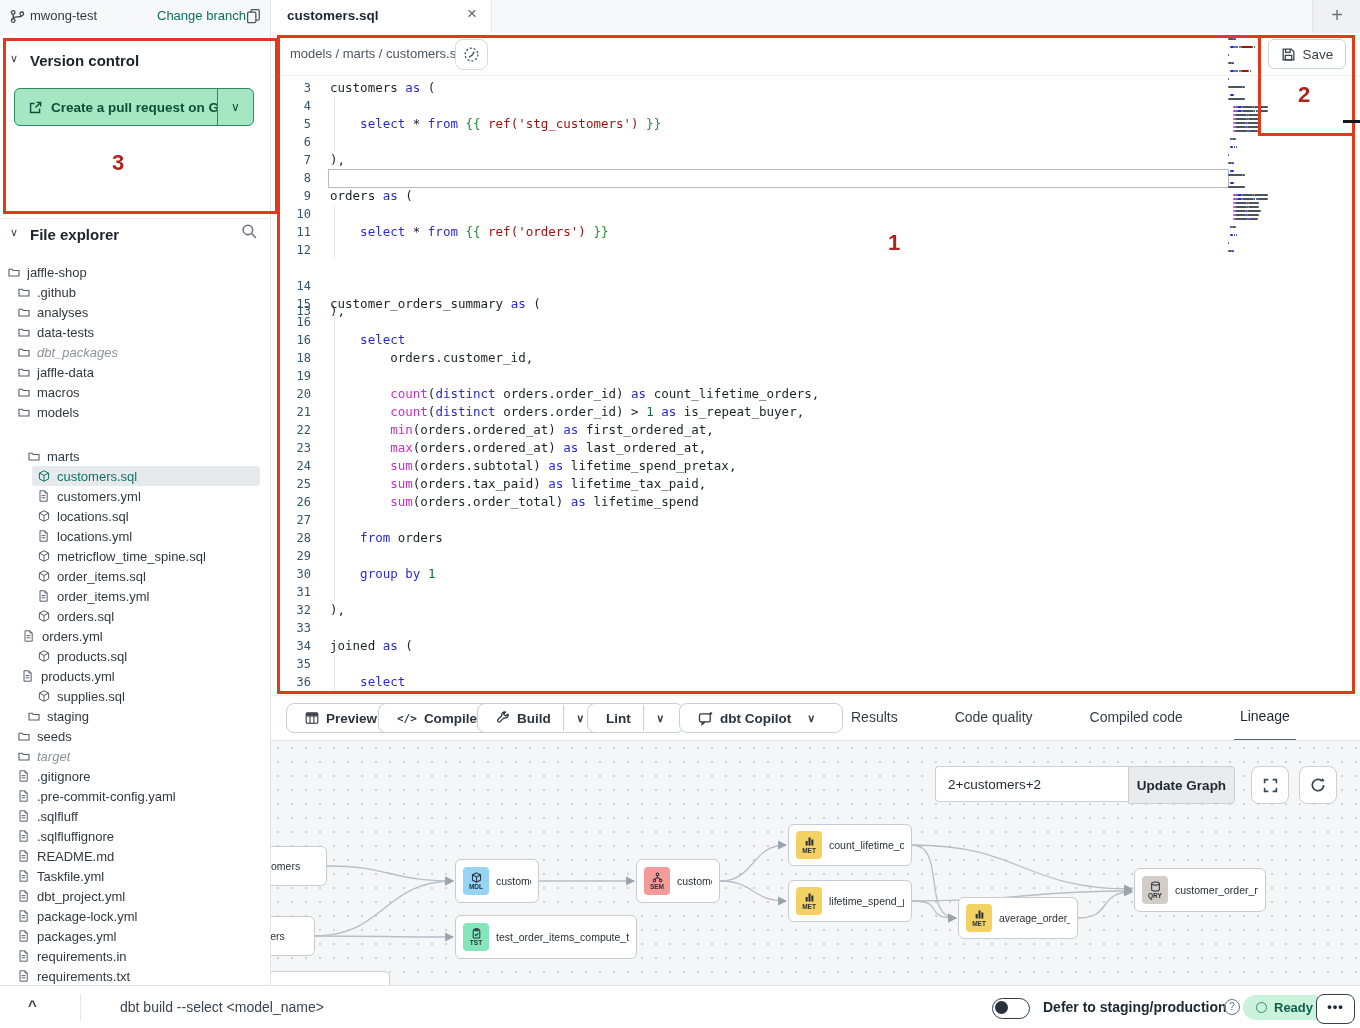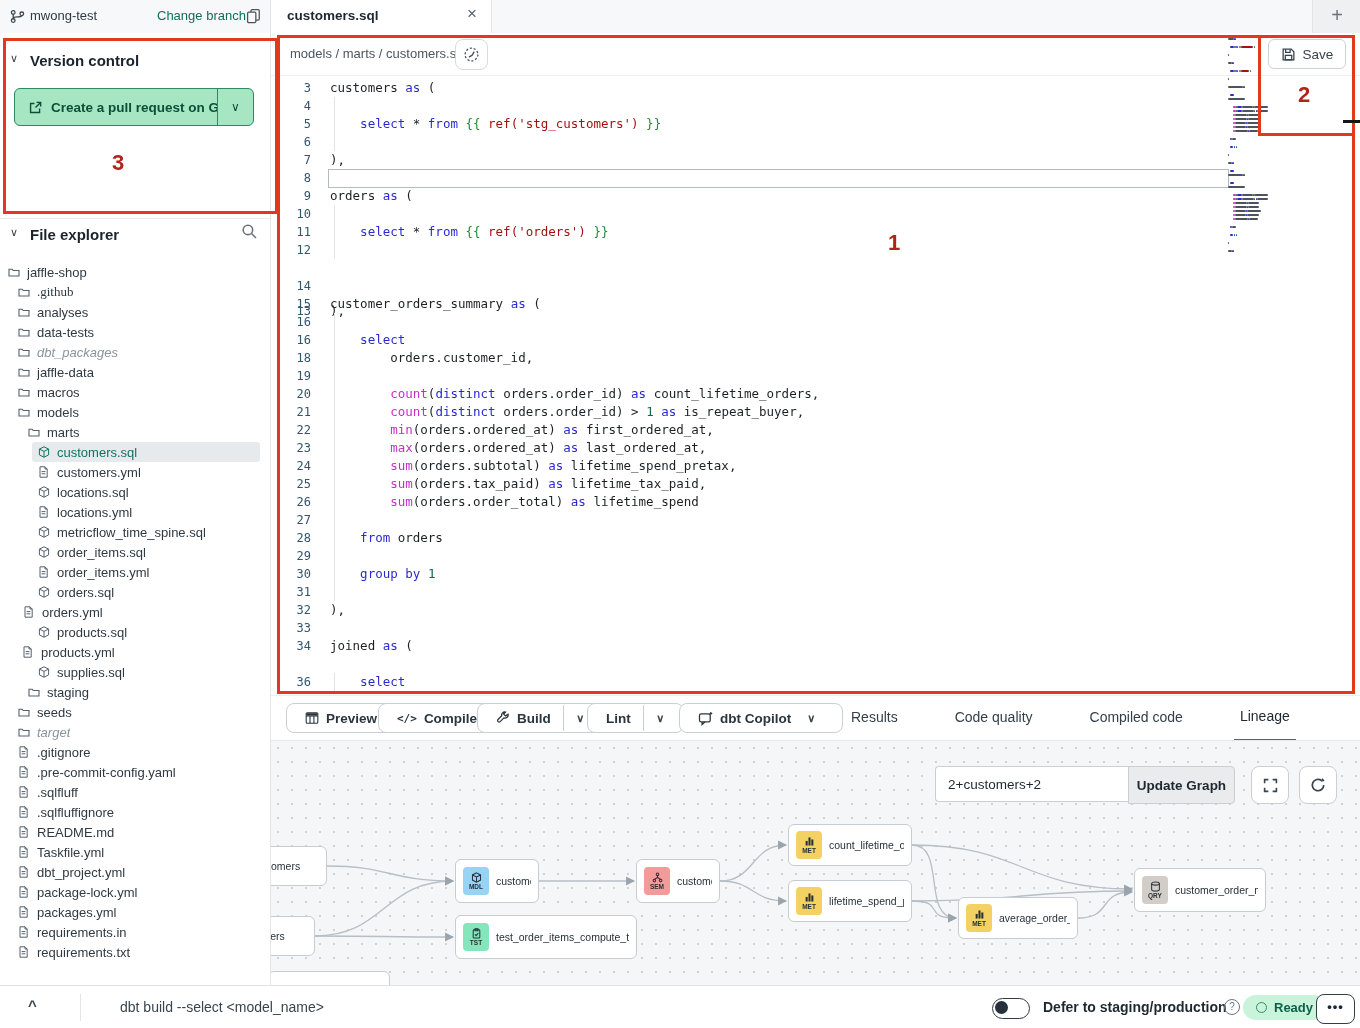--- a/index.html
+++ b/index.html
@@ -185,21 +185,21 @@
     </span>
     <div id="file-tree">
         <div class="trow" style="padding-left: 8px;">
           <span class="ti">
             <svg width="12" height="12" viewBox="0 0 12 12">
               <path d="M1 3.2 h3.2 l1 1.3 H11 V10 H1 Z" fill="none" stroke="#57616c" stroke-width="1.1"></path>
             </svg>
           </span>
           <span class="tlabel">jaffle-shop</span>
         </div>
-        <div class="trow" style="padding-left: 18px; font-family: Liberation Serif, serif;">
+        <div class="trow" style="padding-left: 18px;">
           <span class="ti">
             <svg width="12" height="12" viewBox="0 0 12 12">
               <path d="M1 3.2 h3.2 l1 1.3 H11 V10 H1 Z" fill="none" stroke="#57616c" stroke-width="1.1"></path>
             </svg>
           </span>
           <span class="tlabel">.github</span>
         </div>
         <div class="trow" style="padding-left: 18px;">
           <span class="ti">
             <svg width="12" height="12" viewBox="0 0 12 12">
@@ -241,21 +241,21 @@
           <span class="tlabel">macros</span>
         </div>
         <div class="trow" style="padding-left: 18px;">
           <span class="ti">
             <svg width="12" height="12" viewBox="0 0 12 12">
               <path d="M1 3.2 h3.2 l1 1.3 H11 V10 H1 Z" fill="none" stroke="#57616c" stroke-width="1.1"></path>
             </svg>
           </span>
           <span class="tlabel">models</span>
         </div>
-        <div class="trow" style="padding-left: 28px;">
+        <div class="trow" style="padding-left: 28px; margin-top: 24px;">
           <span class="ti">
             <svg width="12" height="12" viewBox="0 0 12 12">
               <path d="M1 3.2 h3.2 l1 1.3 H11 V10 H1 Z" fill="none" stroke="#57616c" stroke-width="1.1"></path>
             </svg>
           </span>
           <span class="tlabel">marts</span>
         </div>
         <div class="trow sel" style="margin-left: 32px; margin-right: 10px; padding-left: 6px;">
           <span class="ti">
             <svg width="12" height="12" viewBox="0 0 12 12">
@@ -517,20 +517,21 @@
         <div class="cline" style="top: 400px;"><span class="lnum">25</span><span class="guide"></span><span class="ltext"><span class="c-p">        </span><span class="c-f">sum</span><span class="c-p">(orders.tax_paid) </span><span class="c-k">as</span><span class="c-p"> lifetime_tax_paid,</span></span></div>
         <div class="cline" style="top: 418px;"><span class="lnum">26</span><span class="guide"></span><span class="ltext"><span class="c-p">        </span><span class="c-f">sum</span><span class="c-p">(orders.order_total) </span><span class="c-k">as</span><span class="c-p"> lifetime_spend</span></span></div>
         <div class="cline" style="top: 436px;"><span class="lnum">27</span><span class="guide"></span><span class="ltext"></span></div>
         <div class="cline" style="top: 454px;"><span class="lnum">28</span><span class="guide"></span><span class="ltext"><span class="c-p">    </span><span class="c-k">from</span><span class="c-p"> orders</span></span></div>
         <div class="cline" style="top: 472px;"><span class="lnum">29</span><span class="guide"></span><span class="ltext"></span></div>
         <div class="cline" style="top: 490px;"><span class="lnum">30</span><span class="guide"></span><span class="ltext"><span class="c-p">    </span><span class="c-k">group</span><span class="c-p"> </span><span class="c-k">by</span><span class="c-p"> </span><span class="c-n">1</span></span></div>
         <div class="cline" style="top: 508px;"><span class="lnum">31</span><span class="guide"></span><span class="ltext"></span></div>
         <div class="cline" style="top: 526px;"><span class="lnum">32</span><span class="ltext"><span class="c-p">),</span></span></div>
         <div class="cline" style="top: 544px;"><span class="lnum">33</span><span class="ltext"></span></div>
         <div class="cline" style="top: 562px;"><span class="lnum">34</span><span class="ltext"><span class="c-p">joined </span><span class="c-k">as</span><span class="c-p"> (</span></span></div>
+        <div class="cline" style="top: 580px;"><span class="lnum">35</span><span class="guide"></span><span class="ltext"></span></div>
         <div class="cline" style="top: 598px;"><span class="lnum">36</span><span class="guide"></span><span class="ltext"><span class="c-p">    </span><span class="c-k">select</span></span></div>
       </div>
     <div id="minimap">
         <div class="mrow">
           <span class="mseg" style="width: 6px; background: rgb(73, 84, 95);"></span>
           <span class="mseg" style="width: 1px; background: rgb(42, 42, 207);"></span>
           <span class="mseg" style="width: 1px; background: rgb(73, 84, 95);"></span>
         </div>
         <div class="mrow"></div>
         <div class="mrow">

